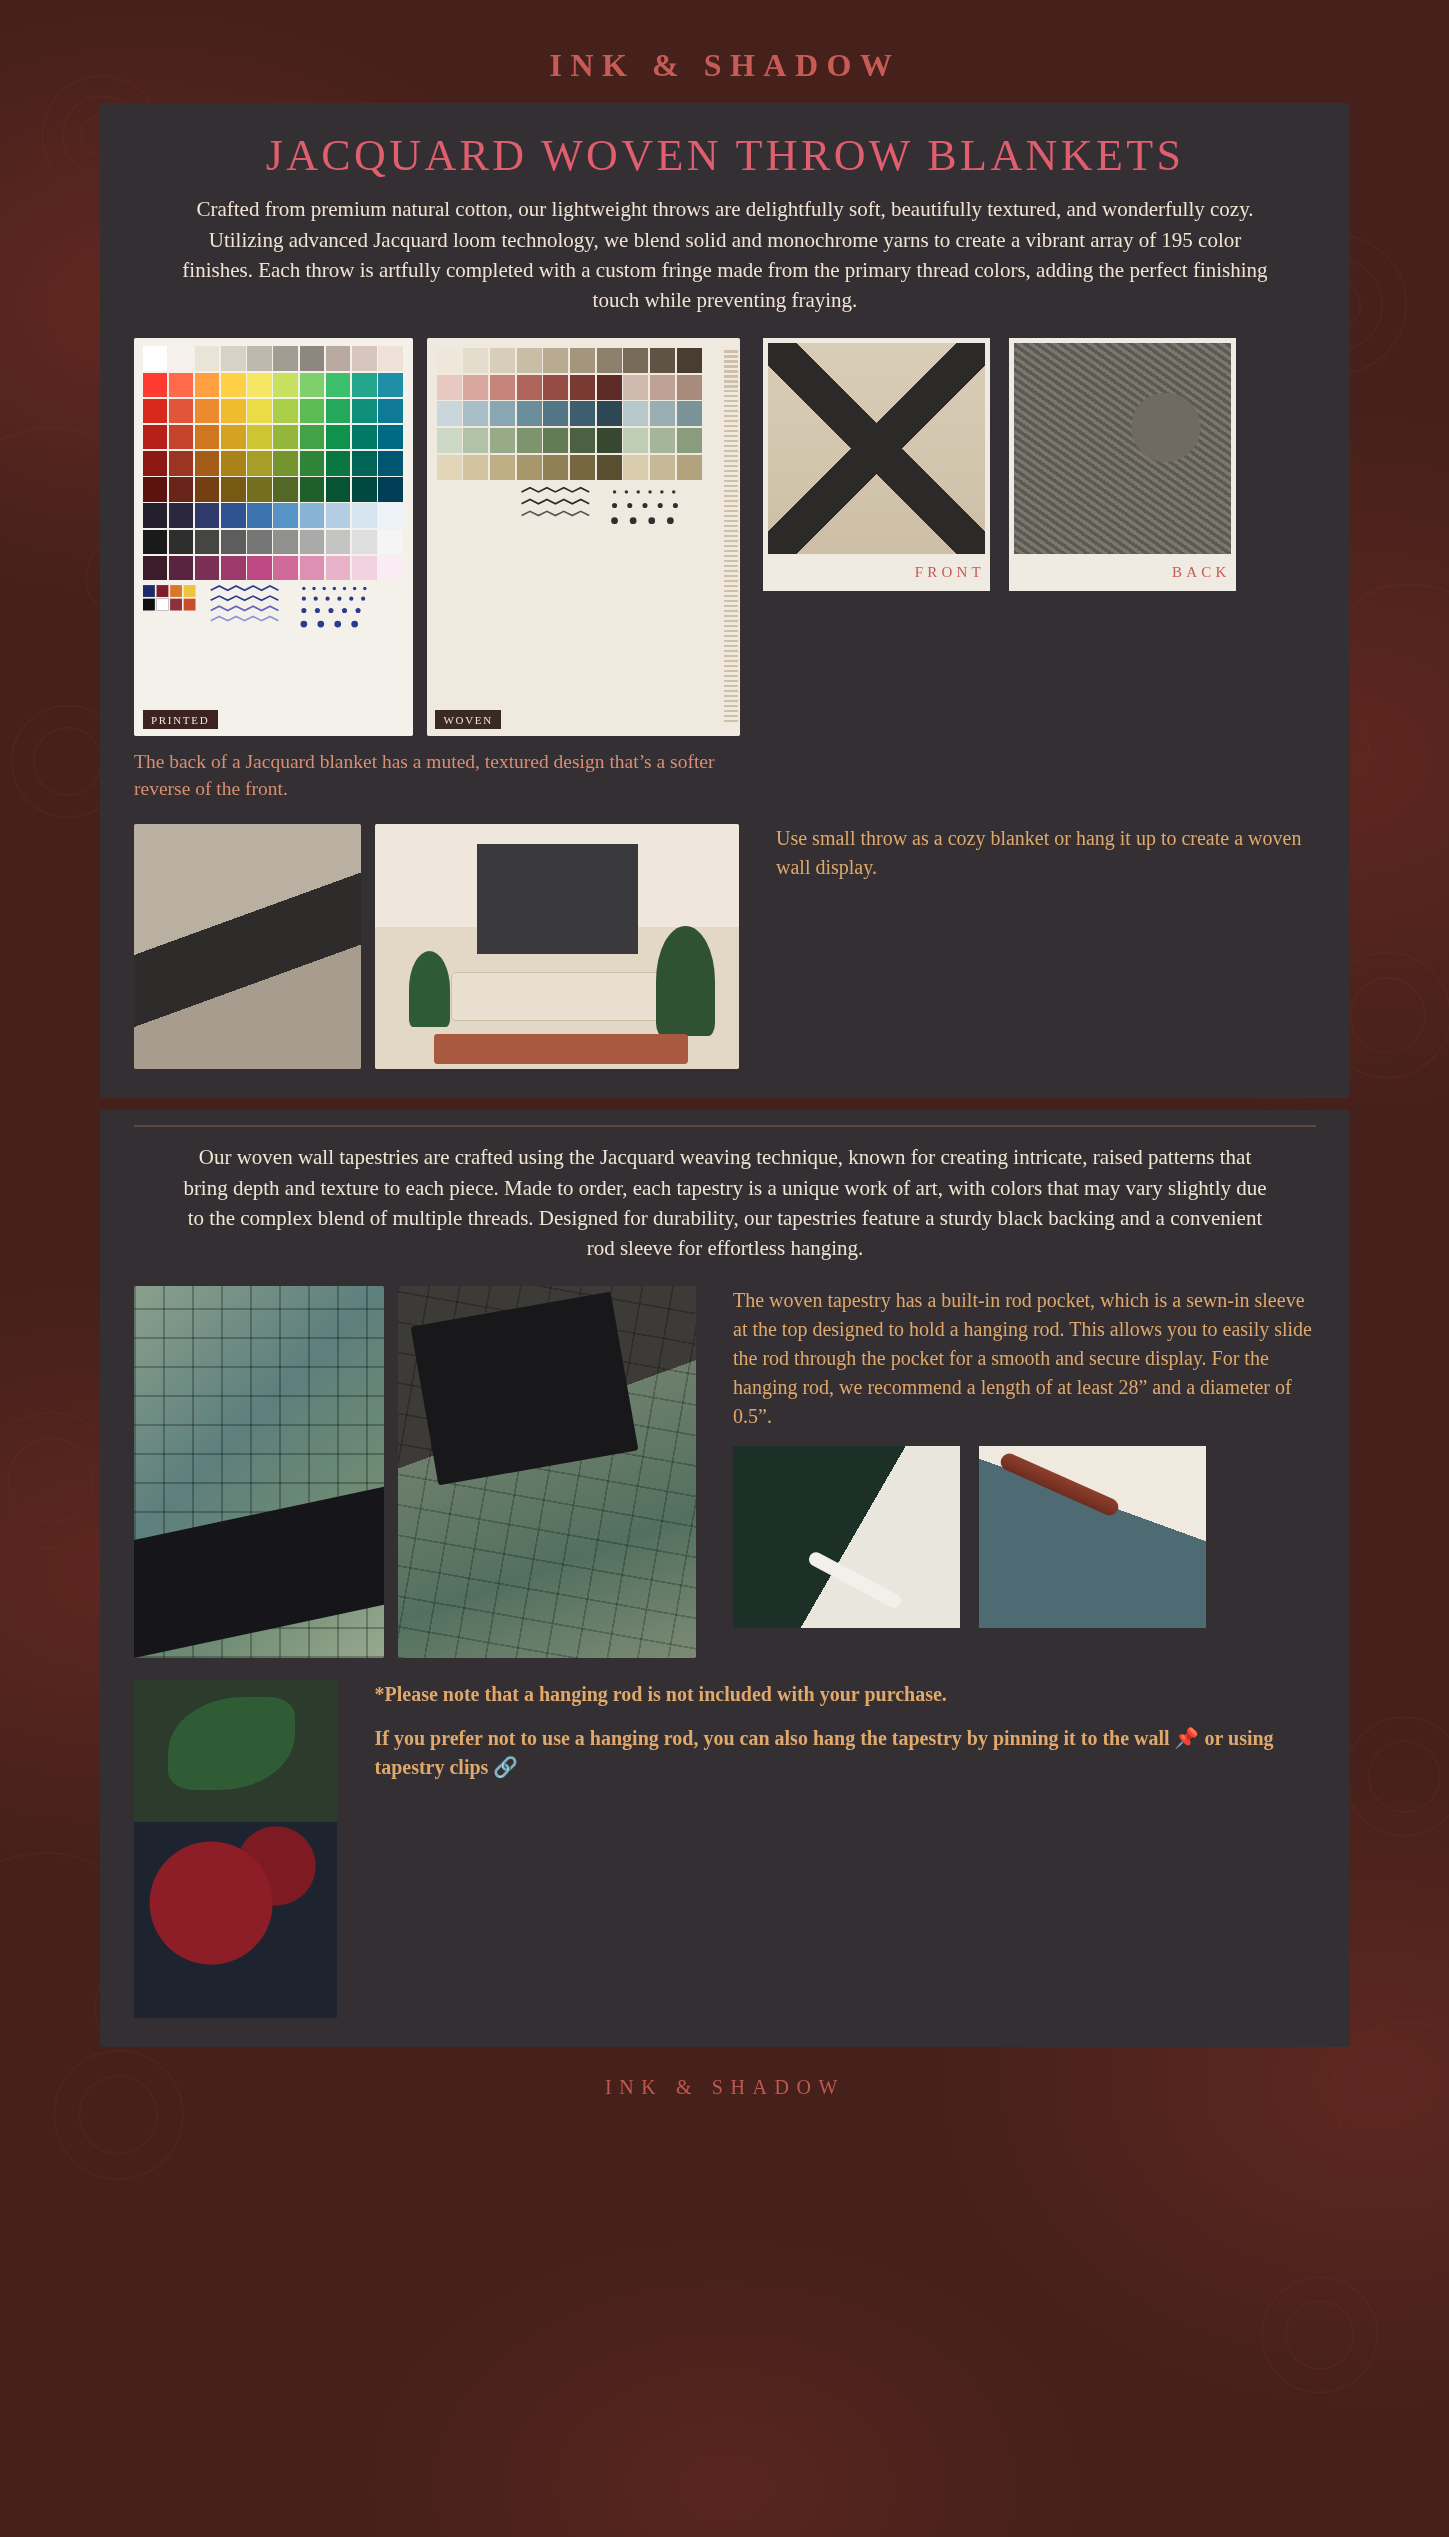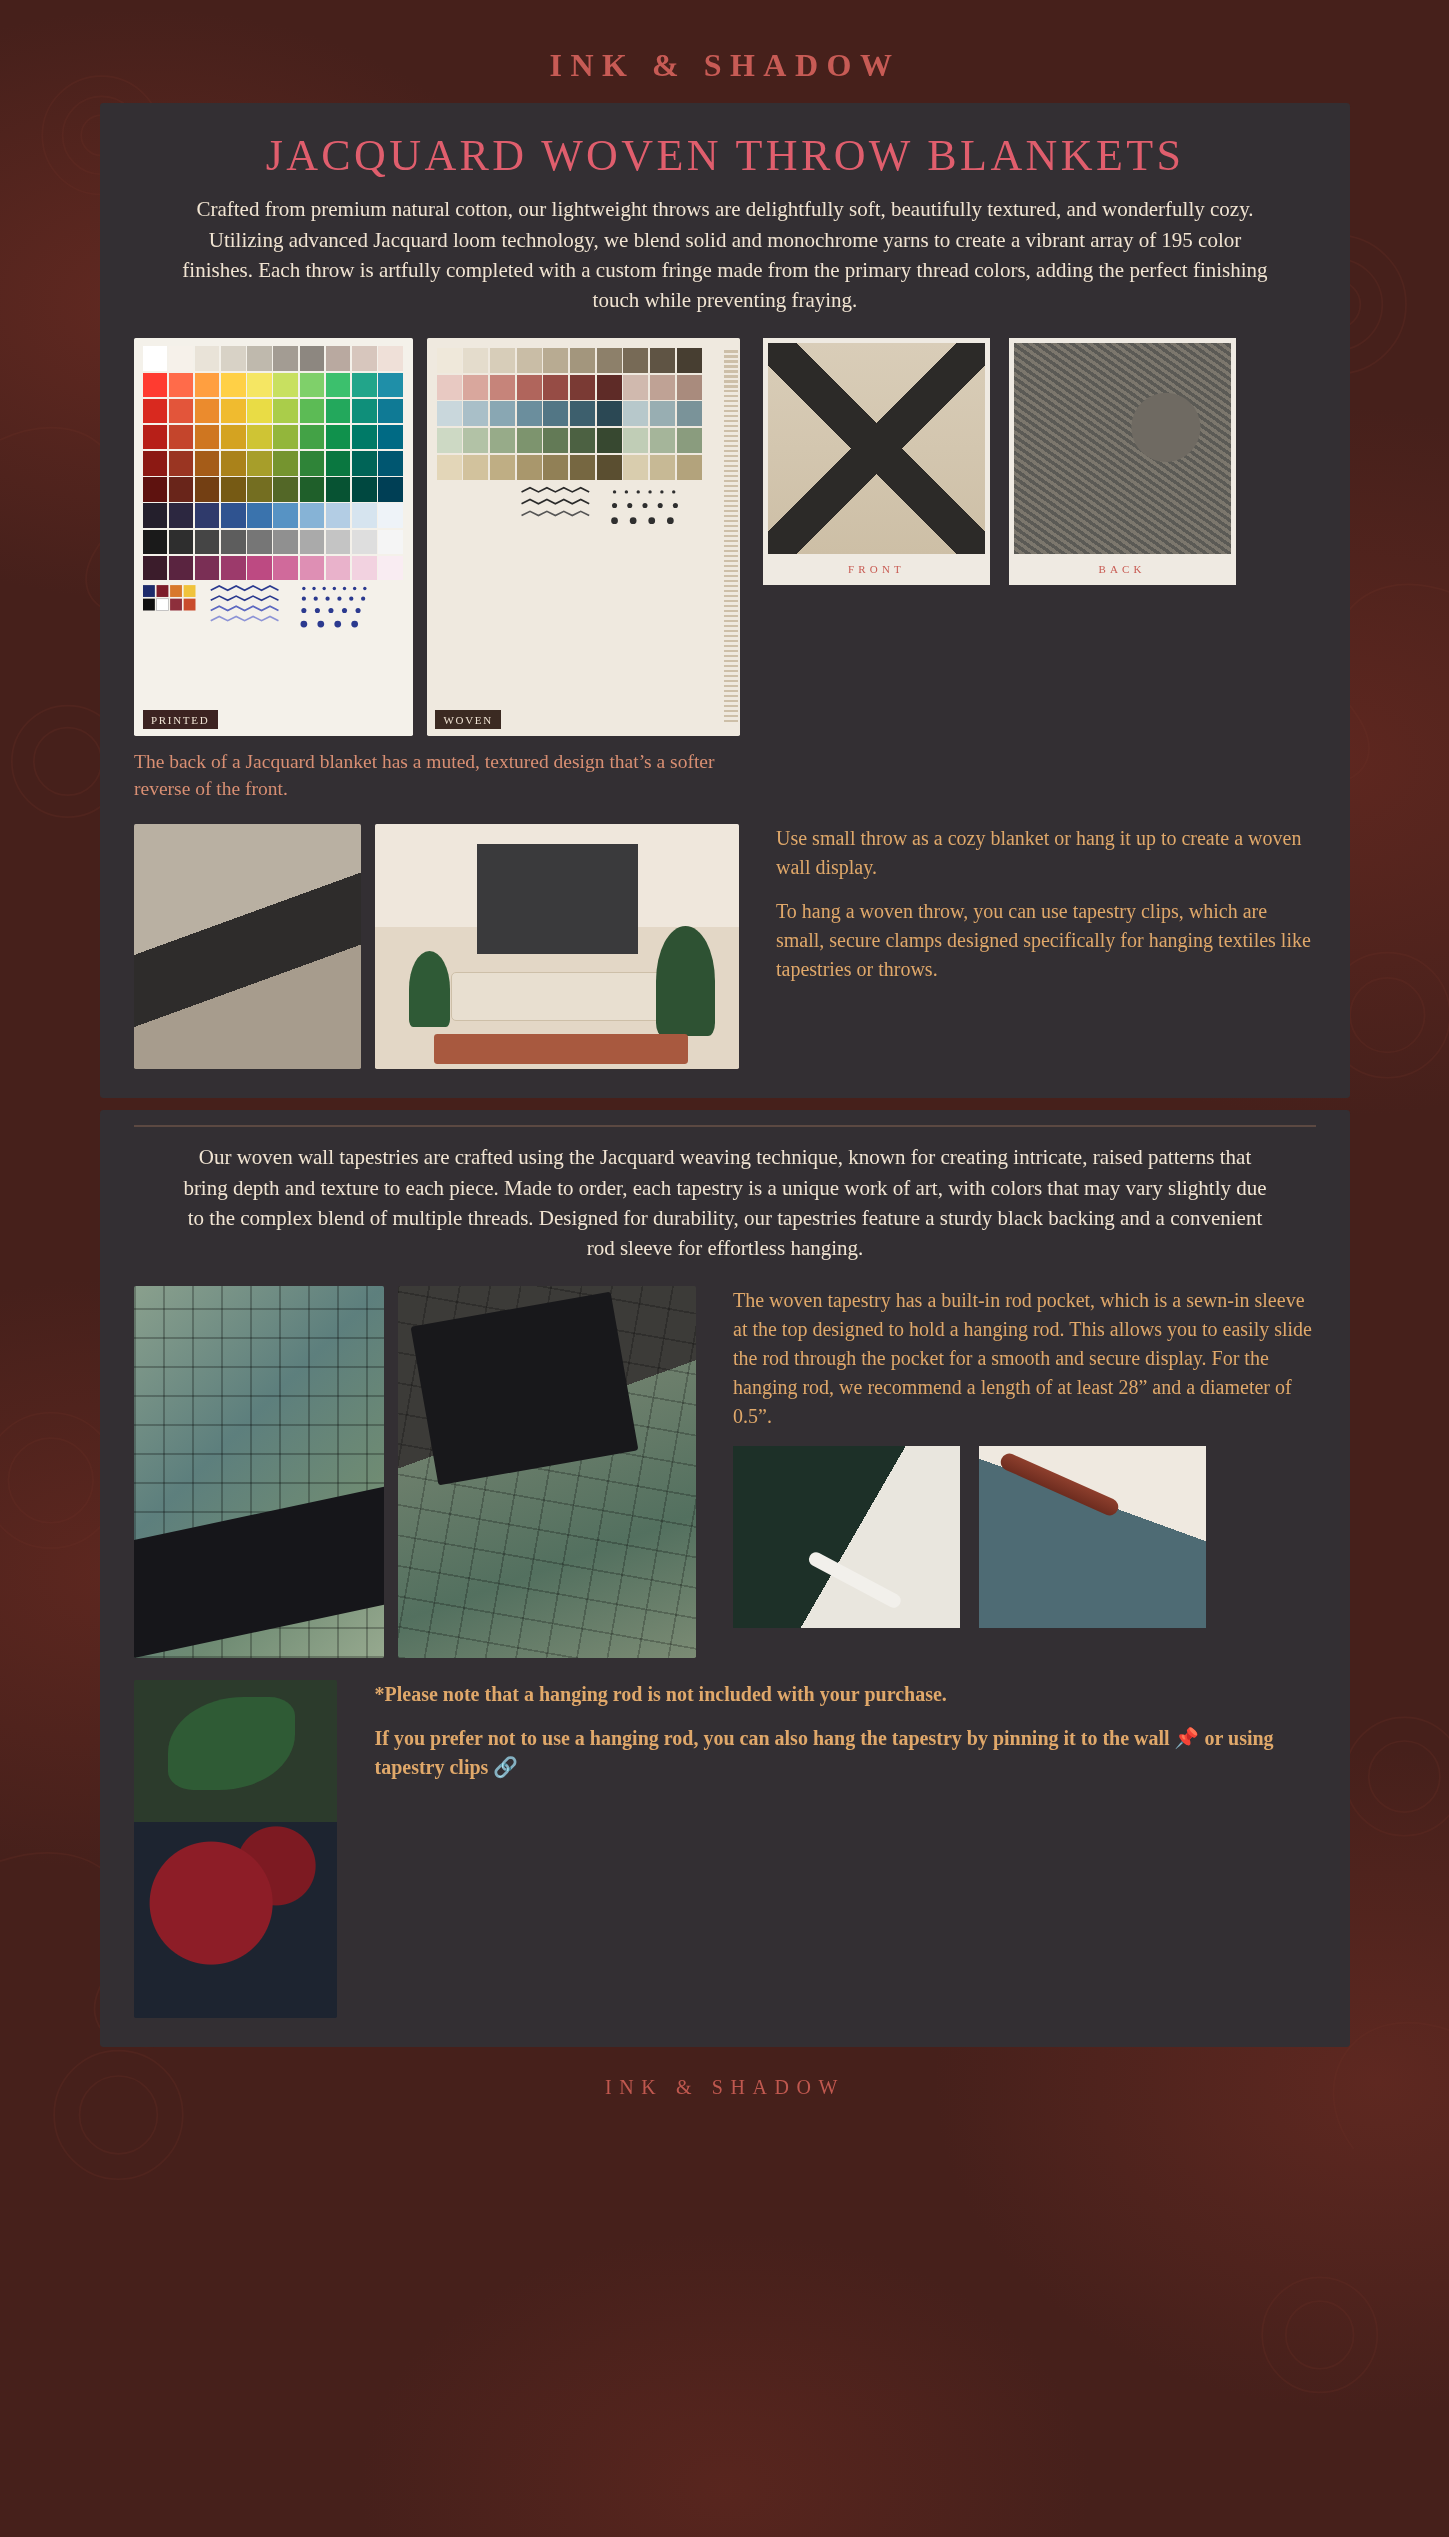--- a/index.html
+++ b/index.html
@@ -131,24 +131,24 @@
     line-height: 1.4;
     font-family: "Liberation Serif", serif;
   }
 
   .photo {
     border-radius: 1.7px;
     position: relative;
     overflow: hidden;
   }
   .photo-label {
-    text-align: center;
+    text-align: right;
     color: #c85a52;
     letter-spacing: 4.2px;
-    font-size: 11px;
+    font-size: 15px;
     padding: 8.5px 0 6.8px;
     font-family: "Liberation Serif", serif;
     background: #efeae2;
   }
 
   .fb-pair { display: flex; gap: 18.6px; }
   .fb-card { width: 227px; background: #efeae2; padding: 5px 5px 0; }
   .fb-img { height: 211px; width: 100%; }
 
   
@@ -524,21 +524,20 @@
       <div class="photo tex-hang1" style="width:227px;height:245px"></div>
       <div class="photo tex-room" style="width:364px;height:245px;position:relative">
         <div style="position:absolute;left:102px;top:20px;width:161px;height:110px;background:#3a3a3c"></div>
         <div style="position:absolute;left:76px;top:148px;width:211px;height:49px;background:#e8dfd0;border:1.7px solid #cdbfa8;border-radius:5px"></div>
         <div style="position:absolute;left:34px;top:127px;width:41px;height:76px;background:#2f5a36;border-radius:50% 50% 10% 10%"></div>
         <div style="position:absolute;right:24px;top:102px;width:59px;height:110px;background:#2e5233;border-radius:50% 50% 12% 12%"></div>
         <div style="position:absolute;left:59px;bottom:5px;width:254px;height:30px;background:#a8593f;border-radius:3.4px"></div>
       </div>
       <div class="side-text" style="padding-left:24px">
         <p>Use small throw as a cozy blanket or hang it up to create a woven wall display.</p>
-        <p> To hang a woven throw, you can use tapestry clips, which are small, secure clamps designed specifically for hanging textiles like tapestries or throws.</p>
       </div>
     </div>
   </div>
 
   <div class="panel second">
     <div class="divider" style="width:100%;margin-bottom:15px"></div>
 
     <div class="body-copy">Our woven wall tapestries are crafted using the Jacquard weaving technique, known for creating intricate, raised patterns that bring depth and texture to each piece. Made to order, each tapestry is a unique work of art, with colors that may vary slightly due to the complex blend of multiple threads. Designed for durability, our tapestries feature a sturdy  black backing and a convenient rod sleeve for effortless hanging.</div>
 
     <div class="row">

